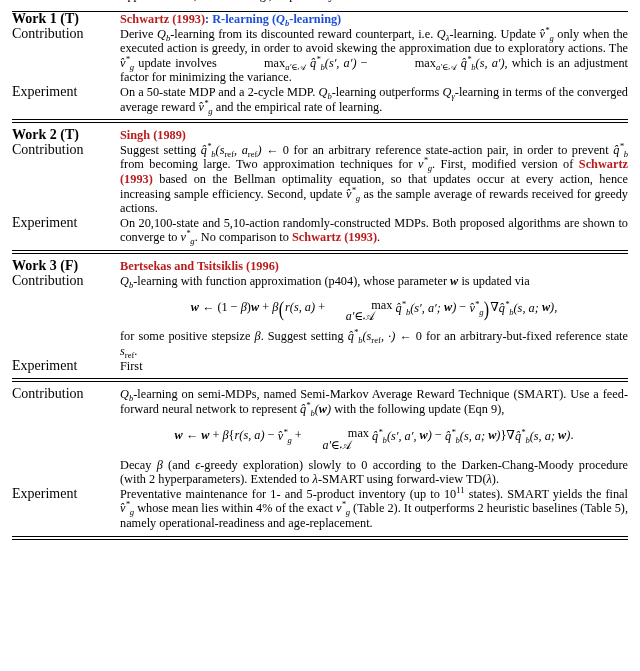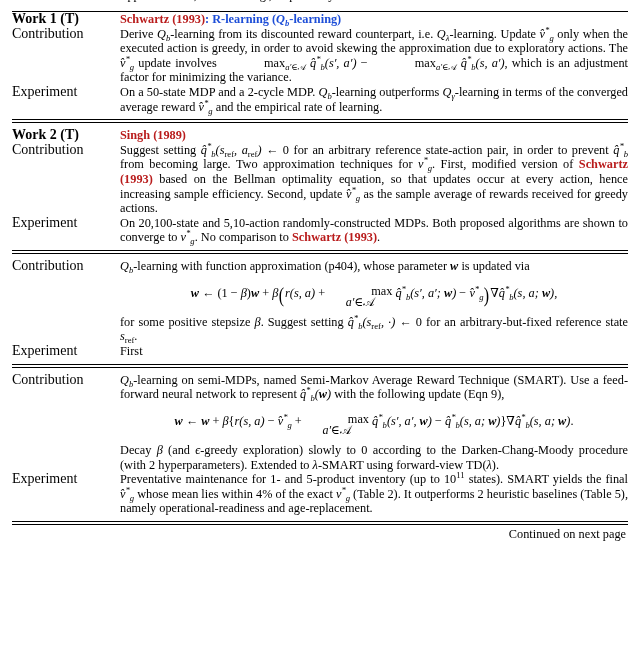--- a/index.html
+++ b/index.html
@@ -203,20 +203,28 @@
         </tr>
     <tr>
       <td colspan="2" style="padding:0">
         <div class="rule-double"></div>
       </td>
     </tr>
     <tr class="spacer-row">
           <td colspan="2"></td>
         </tr>
 
+    <tr class="head-row">
+      <td class="label">
+        <span class="worklabel">Work 3 <span class="paren">(F)</span></span>
+      </td>
+      <td class="body">
+        <span class="cite">Bertsekas and Tsitsiklis (1996)</span>
+      </td>
+    </tr>
     <tr>
       <td class="label">Contribution</td>
       <td class="body">
         <div><span class="math">Q<sub>b</sub></span>-learning with function approximation (p404), whose parameter <span class="vec">w</span> is updated via</div>
         <div class="eqn">
           <span class="vec">w</span> ← (1 − <span class="math">β</span>)<span class="vec">w</span> + <span class="math">β</span><span class="bigparen">(</span><span class="math">r(s, a)</span> +
           <span class="bigop"><span class="op mathrm">max</span><span class="lim"><span class="math">a′</span>∈𝒜</span></span>
           <span class="math">q̂<sup>*</sup><sub>b</sub>(s′, a′;&nbsp;</span><span class="vec">w</span><span class="math">)</span> − <span class="math">v̂<sup>*</sup><sub>g</sub></span><span class="bigparen">)</span>∇<span class="math">q̂<sup>*</sup><sub>b</sub>(s, a;&nbsp;</span><span class="vec">w</span><span class="math">)</span>,
         </div>
         <div>for some positive stepsize <span class="math">β</span>. Suggest setting <span class="math">q̂<sup>*</sup><sub>b</sub>(s<sub class="rm">ref</sub>, ·)</span> ← 0 for an arbitrary-but-fixed reference state <span class="math">s<sub class="rm">ref</sub></span>.</div>
@@ -258,15 +266,14 @@
           <td colspan="2"></td>
         </tr>
     <tr>
       <td colspan="2" style="padding:0">
         <div class="rule-double"></div>
       </td>
     </tr>
   </tbody>
     </table>
 
-  <div class="footer">Continued on next page</div>
 
 </div>
 
 </body></html>

